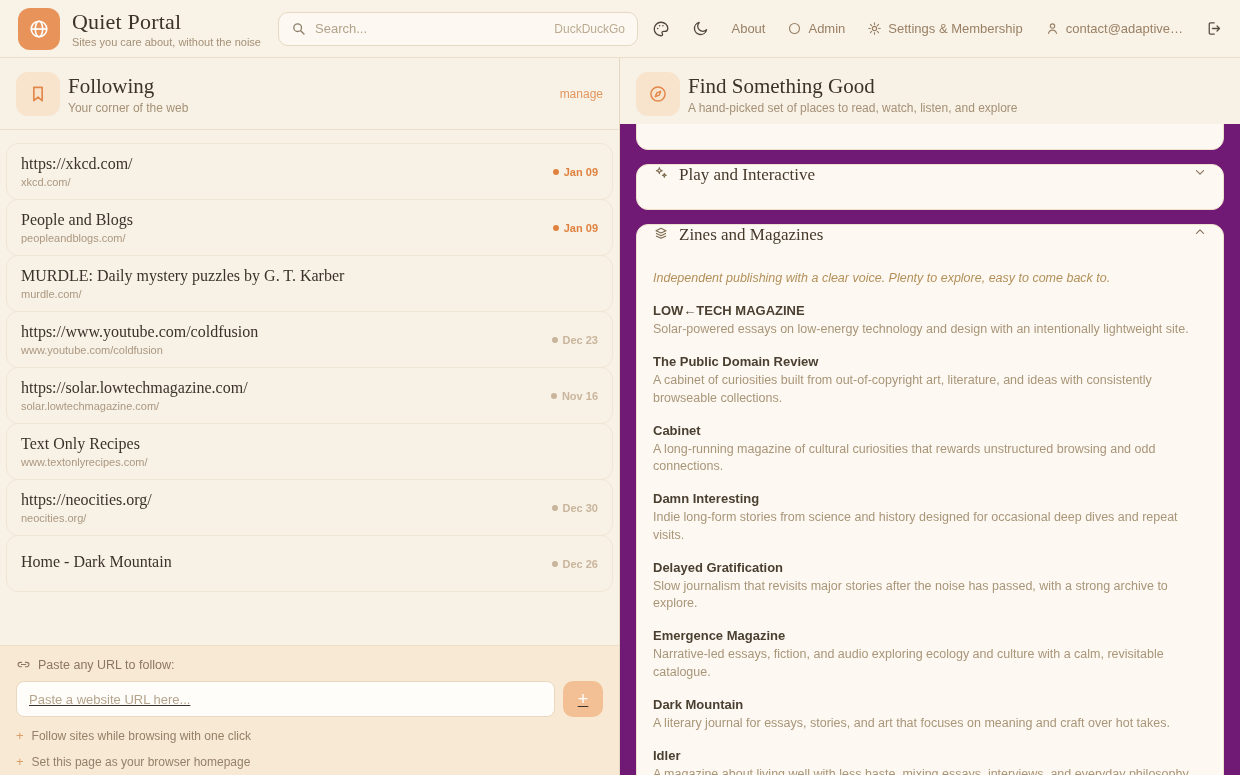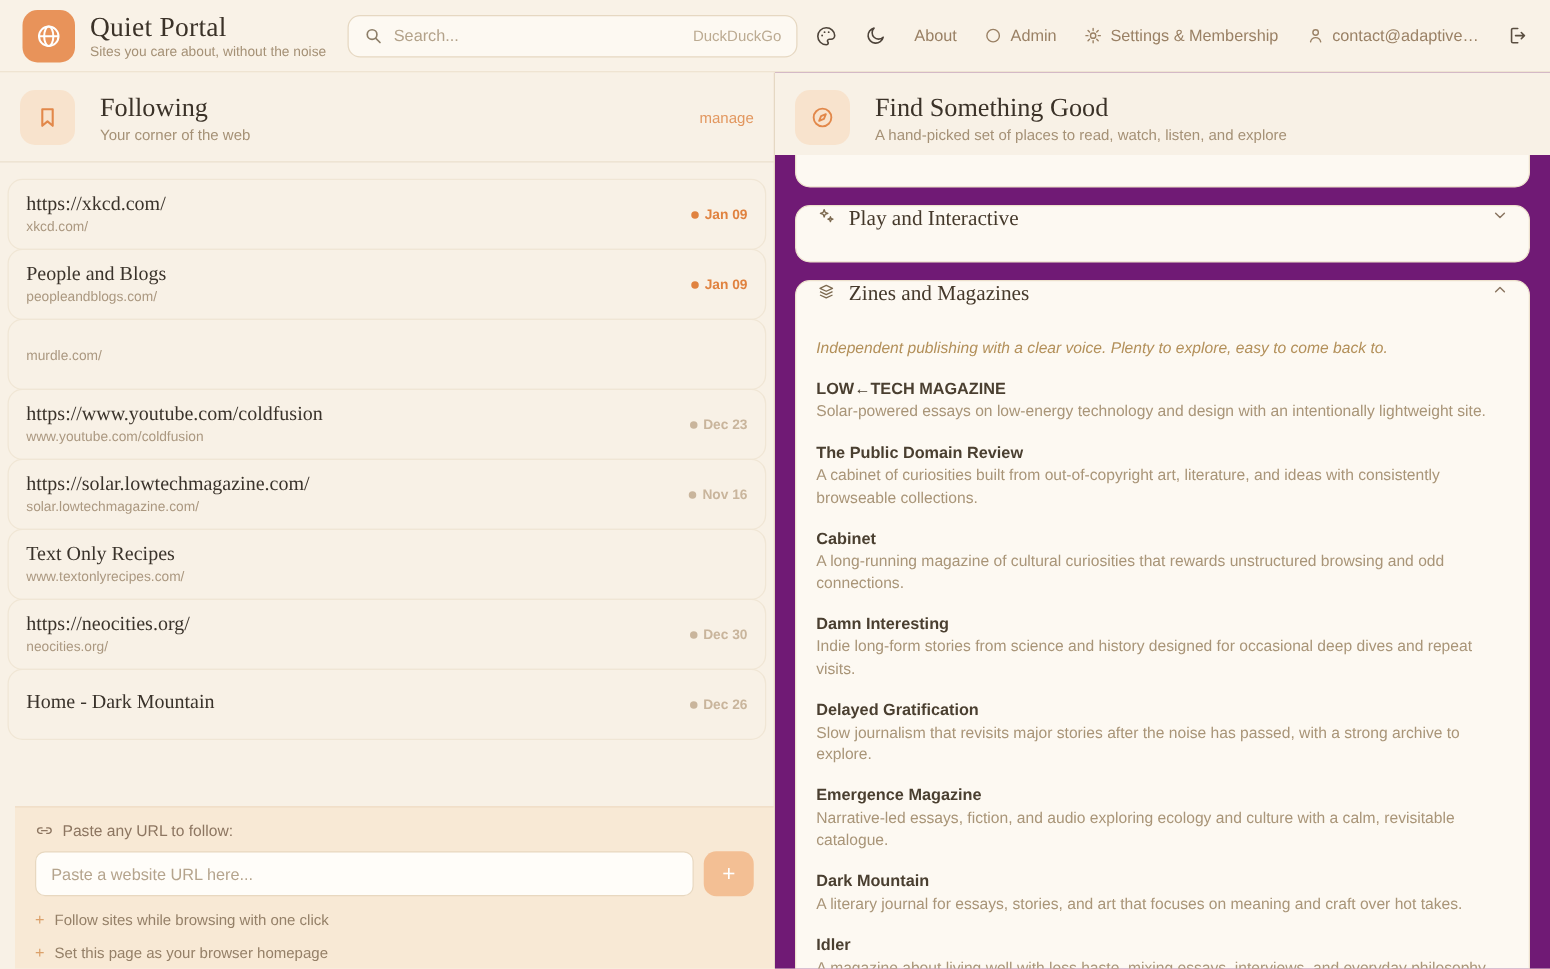--- a/index.html
+++ b/index.html
@@ -20,39 +20,39 @@
   .topnav { margin-left:auto; display:flex; align-items:center; gap:22px; }
   .icon-btn { background:none; border:none; color:#4e443a; cursor:pointer; padding:0; }
   .nav-link { display:flex; align-items:center; gap:6px; font-size:13px; color:#9a8165; text-decoration:none; white-space:nowrap; }
   .nav-link .nl-ic { color:#9a8165; }
   .acct { max-width:128px; overflow:hidden; text-overflow:ellipsis; }
 
   .main { display:flex; height:717px; }
 
   
   .left { width:620px; border-right:1px solid #e5d8c3; position:relative; background:#f8f1e6; }
-  .panel-head { display:flex; align-items:center; gap:20px; padding:14px 16px 13px; border-bottom:1px solid #eadfcd; }
+  .panel-head { display:flex; align-items:center; gap:8px; padding:14px 16px 13px; border-bottom:1px solid #eadfcd; }
   .iconbox { width:44px; height:44px; border-radius:12px; background:#f8e3cd; color:#e2884a; display:flex; align-items:center; justify-content:center; flex:none; }
   .panel-title { font-family:"Liberation Serif", serif; font-size:21px; color:#3b3228; }
   .panel-sub { font-size:12px; color:#a59176; margin-top:2px; }
   .manage { margin-left:auto; font-size:12px; color:#e2975f; text-decoration:none; }
 
   .rows { padding-top:14px; height:507px; overflow:hidden; }
   .row { height:57px; margin:-1px 6px 0; border:1px solid #f0e6d5; border-radius:12px; display:flex; align-items:center; padding:0 14px; cursor:pointer; }
   .row-main { min-width:0; }
   .row-title { font-family:"Liberation Serif", serif; font-size:16px; color:#3a332b; white-space:nowrap; }
   .row-url { font-size:11px; color:#ab9880; margin-top:3px; }
   .row-date { margin-left:auto; display:flex; align-items:center; gap:5px; font-size:11px; font-weight:bold; white-space:nowrap; }
   .row-date .dot { width:6px; height:6px; border-radius:50%; background:currentColor; }
   .row-date.recent { color:#e0823f; }
   .row-date.older { color:#c9b59c; }
 
-  .addpanel { position:absolute; left:12px; right:0; bottom:0; height:130px; background:#f8e9d5; border-top:1px solid #eedcc4; padding:11px 16px; }
+  .addpanel { position:absolute; left:0; right:0; bottom:0; height:130px; background:#f8e9d5; border-top:1px solid #eedcc4; padding:11px 16px; }
   .addlabel { display:flex; align-items:center; gap:7px; font-size:12.5px; color:#8d7661; }
-  .addrow { display:flex; align-items:center; margin-top:9px; gap:8px; }
+  .addrow { display:flex; align-items:center; margin-top:9px; gap:8px;text-decoration:underline; }
   .addrow input { flex:1; height:36px; border:1px solid #e8d8c0; border-radius:8px; background:#fffdf9; padding:0 12px; font-size:13px; color:#5c5140; outline:none; font-family:"Liberation Sans", sans-serif; }
   .addrow input::placeholder { color:#b5a48d; }
   .add-btn { width:40px; height:36px; border:none; border-radius:10px; background:#f3bf94; color:#fff; font-size:18px; line-height:1; cursor:pointer; }
   .tip { display:flex; align-items:center; gap:8px; font-size:12px; color:#958068; margin-top:11px; }
   .tip .tplus { color:#dba06a; font-size:13px; }
 
   
   .right { flex:1; display:flex; flex-direction:column; background:#701a75; }
   .right .panel-head { border-bottom:none; padding-bottom:8px; position:relative; z-index:2; background:#f8f1e6; }
   .scrollarea { flex:1; overflow:hidden; padding:0 16px; position:relative; z-index:1; }
@@ -185,20 +185,21 @@
               <div class="row-title">People and Blogs</div>
               <div class="row-url">peopleandblogs.com/</div>
             </div>
           <div class="row-date recent">
               <span class="dot"></span>
               <span>Jan 09</span>
             </div>
         </div>
         <div class="row">
           <div class="row-main">
+              <div class="row-title">MURDLE: Daily mystery puzzles by G. T. Karber</div>
               <div class="row-url">murdle.com/</div>
             </div>
 
         </div>
         <div class="row">
           <div class="row-main">
               <div class="row-title">https://www.youtube.com/coldfusion</div>
               <div class="row-url">www.youtube.com/coldfusion</div>
             </div>
           <div class="row-date older">

